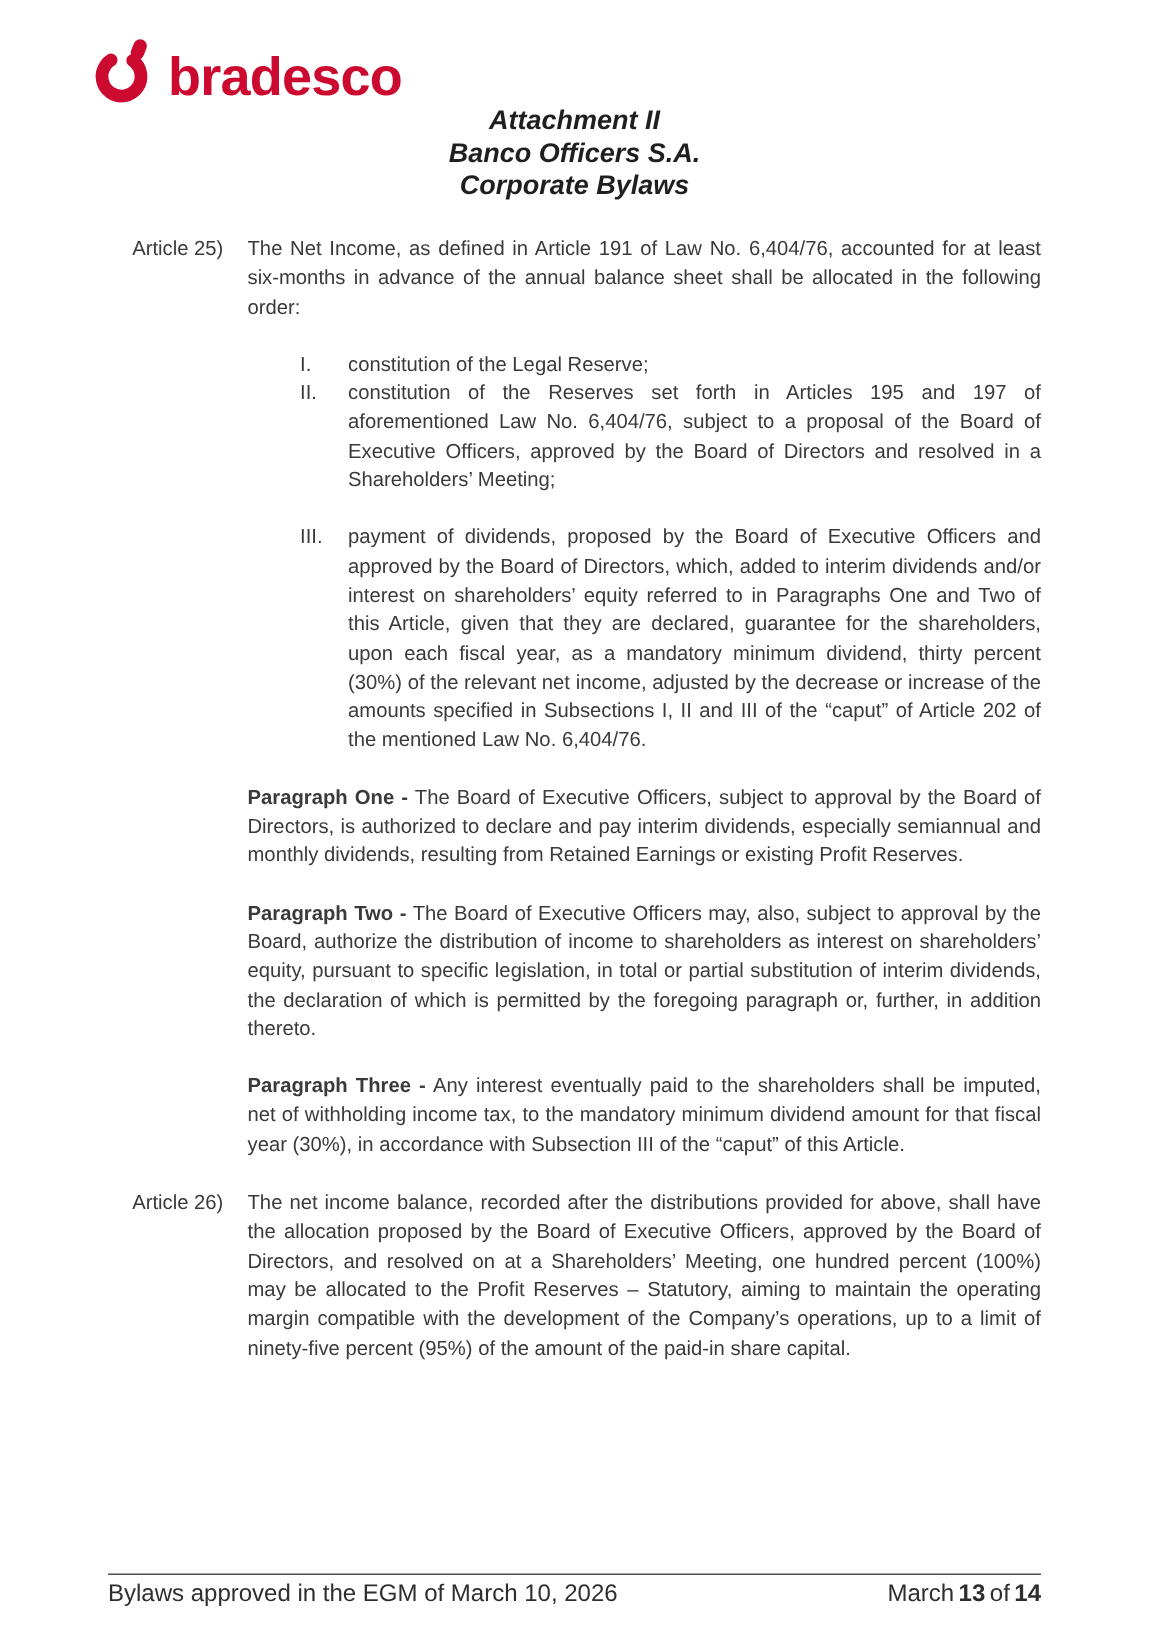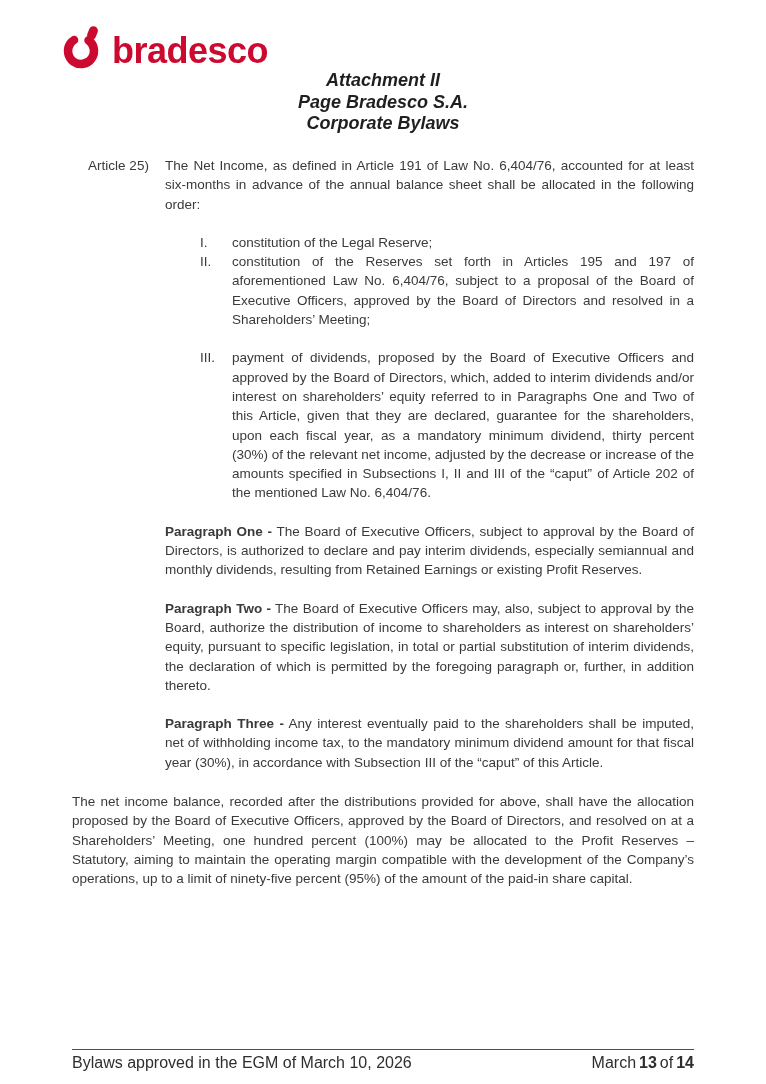--- a/index.html
+++ b/index.html
@@ -124,21 +124,21 @@
   <div class="logo">
     <svg width="46" height="48" viewBox="0 0 46 48" aria-hidden="true">
       <circle cx="21" cy="27" r="13" fill="none" stroke="#CC092F" stroke-width="8.5" stroke-dasharray="66 16" stroke-linecap="round" transform="rotate(-55 21 27)"></circle>
       <rect x="28" y="2" width="9" height="14" rx="4.5" fill="#CC092F" transform="rotate(22 32.5 9)"></rect>
     </svg>
     <span class="logo-word">bradesco</span>
   </div>
 
   <div class="titles">
     <div class="title-line">Attachment II</div>
-    <div class="title-line">Page Bradesco S.A.</div>
+    <div class="title-line">Banco Officers S.A.</div>
     <div class="title-line">Corporate Bylaws</div>
   </div>
 
   <div class="content">
 
     <section class="article">
       <div class="article-label">Article 25)</div>
       <div class="article-body">
         <div class="intro">The Net Income, as defined in Article 191 of Law No. 6,404/76, accounted for at least six-months in advance of the annual balance sheet shall be allocated in the following order:</div>
 
@@ -168,20 +168,21 @@
         </p>
 
         <p class="para">
           <span class="bold">Paragraph Three -</span>
           <span>Any interest eventually paid to the shareholders shall be imputed, net of withholding income tax, to the mandatory minimum dividend amount for that fiscal year (30%), in accordance with Subsection III of the “caput” of this Article.</span>
         </p>
       </div>
     </section>
 
     <section class="article">
+      <div class="article-label">Article 26)</div>
       <div class="article-body">
         <div class="intro">The net income balance, recorded after the distributions provided for above, shall have the allocation proposed by the Board of Executive Officers, approved by the Board of Directors, and resolved on at a Shareholders’ Meeting, one hundred percent (100%) may be allocated to the Profit Reserves – Statutory, aiming to maintain the operating margin compatible with the development of the Company’s operations, up to a limit of ninety-five percent (95%) of the amount of the paid-in share capital.</div>
       </div>
     </section>
 
   </div>
 
   <div class="footer">
     <div>Bylaws approved in the EGM of March 10, 2026</div>
     <div class="pageinfo"><span>March</span><span class="bold">13</span><span>of</span><span class="bold">14</span></div>

